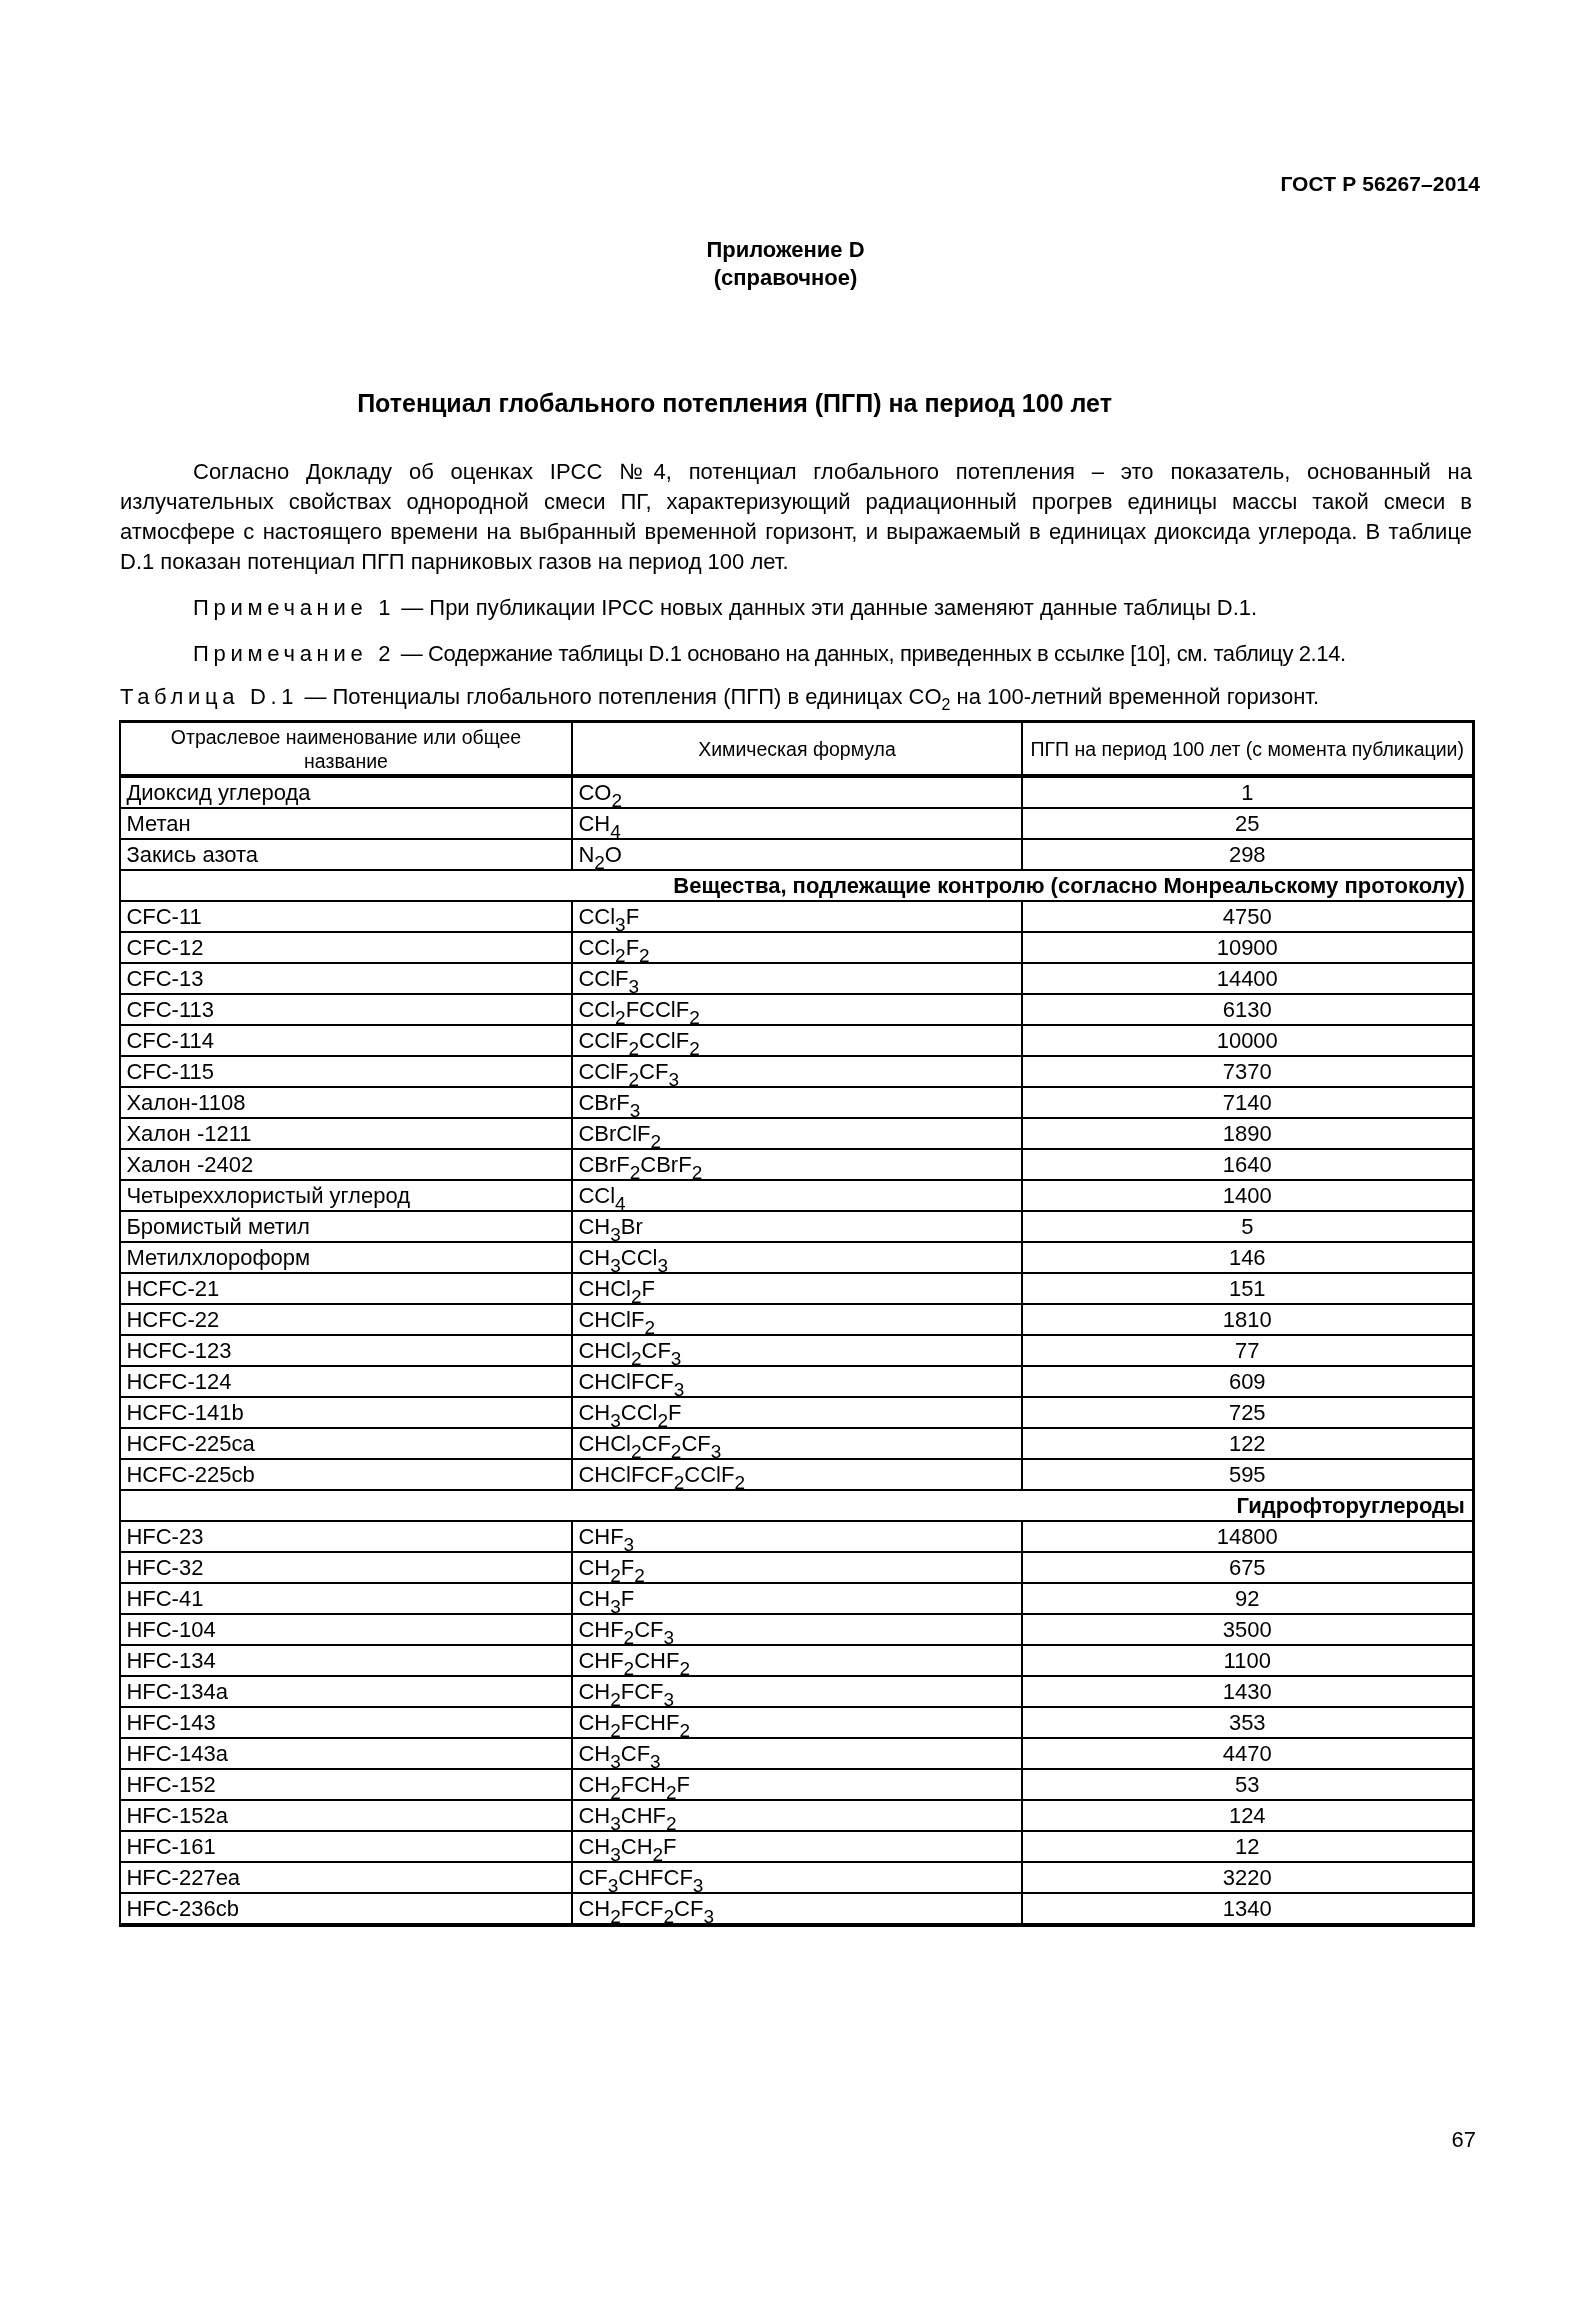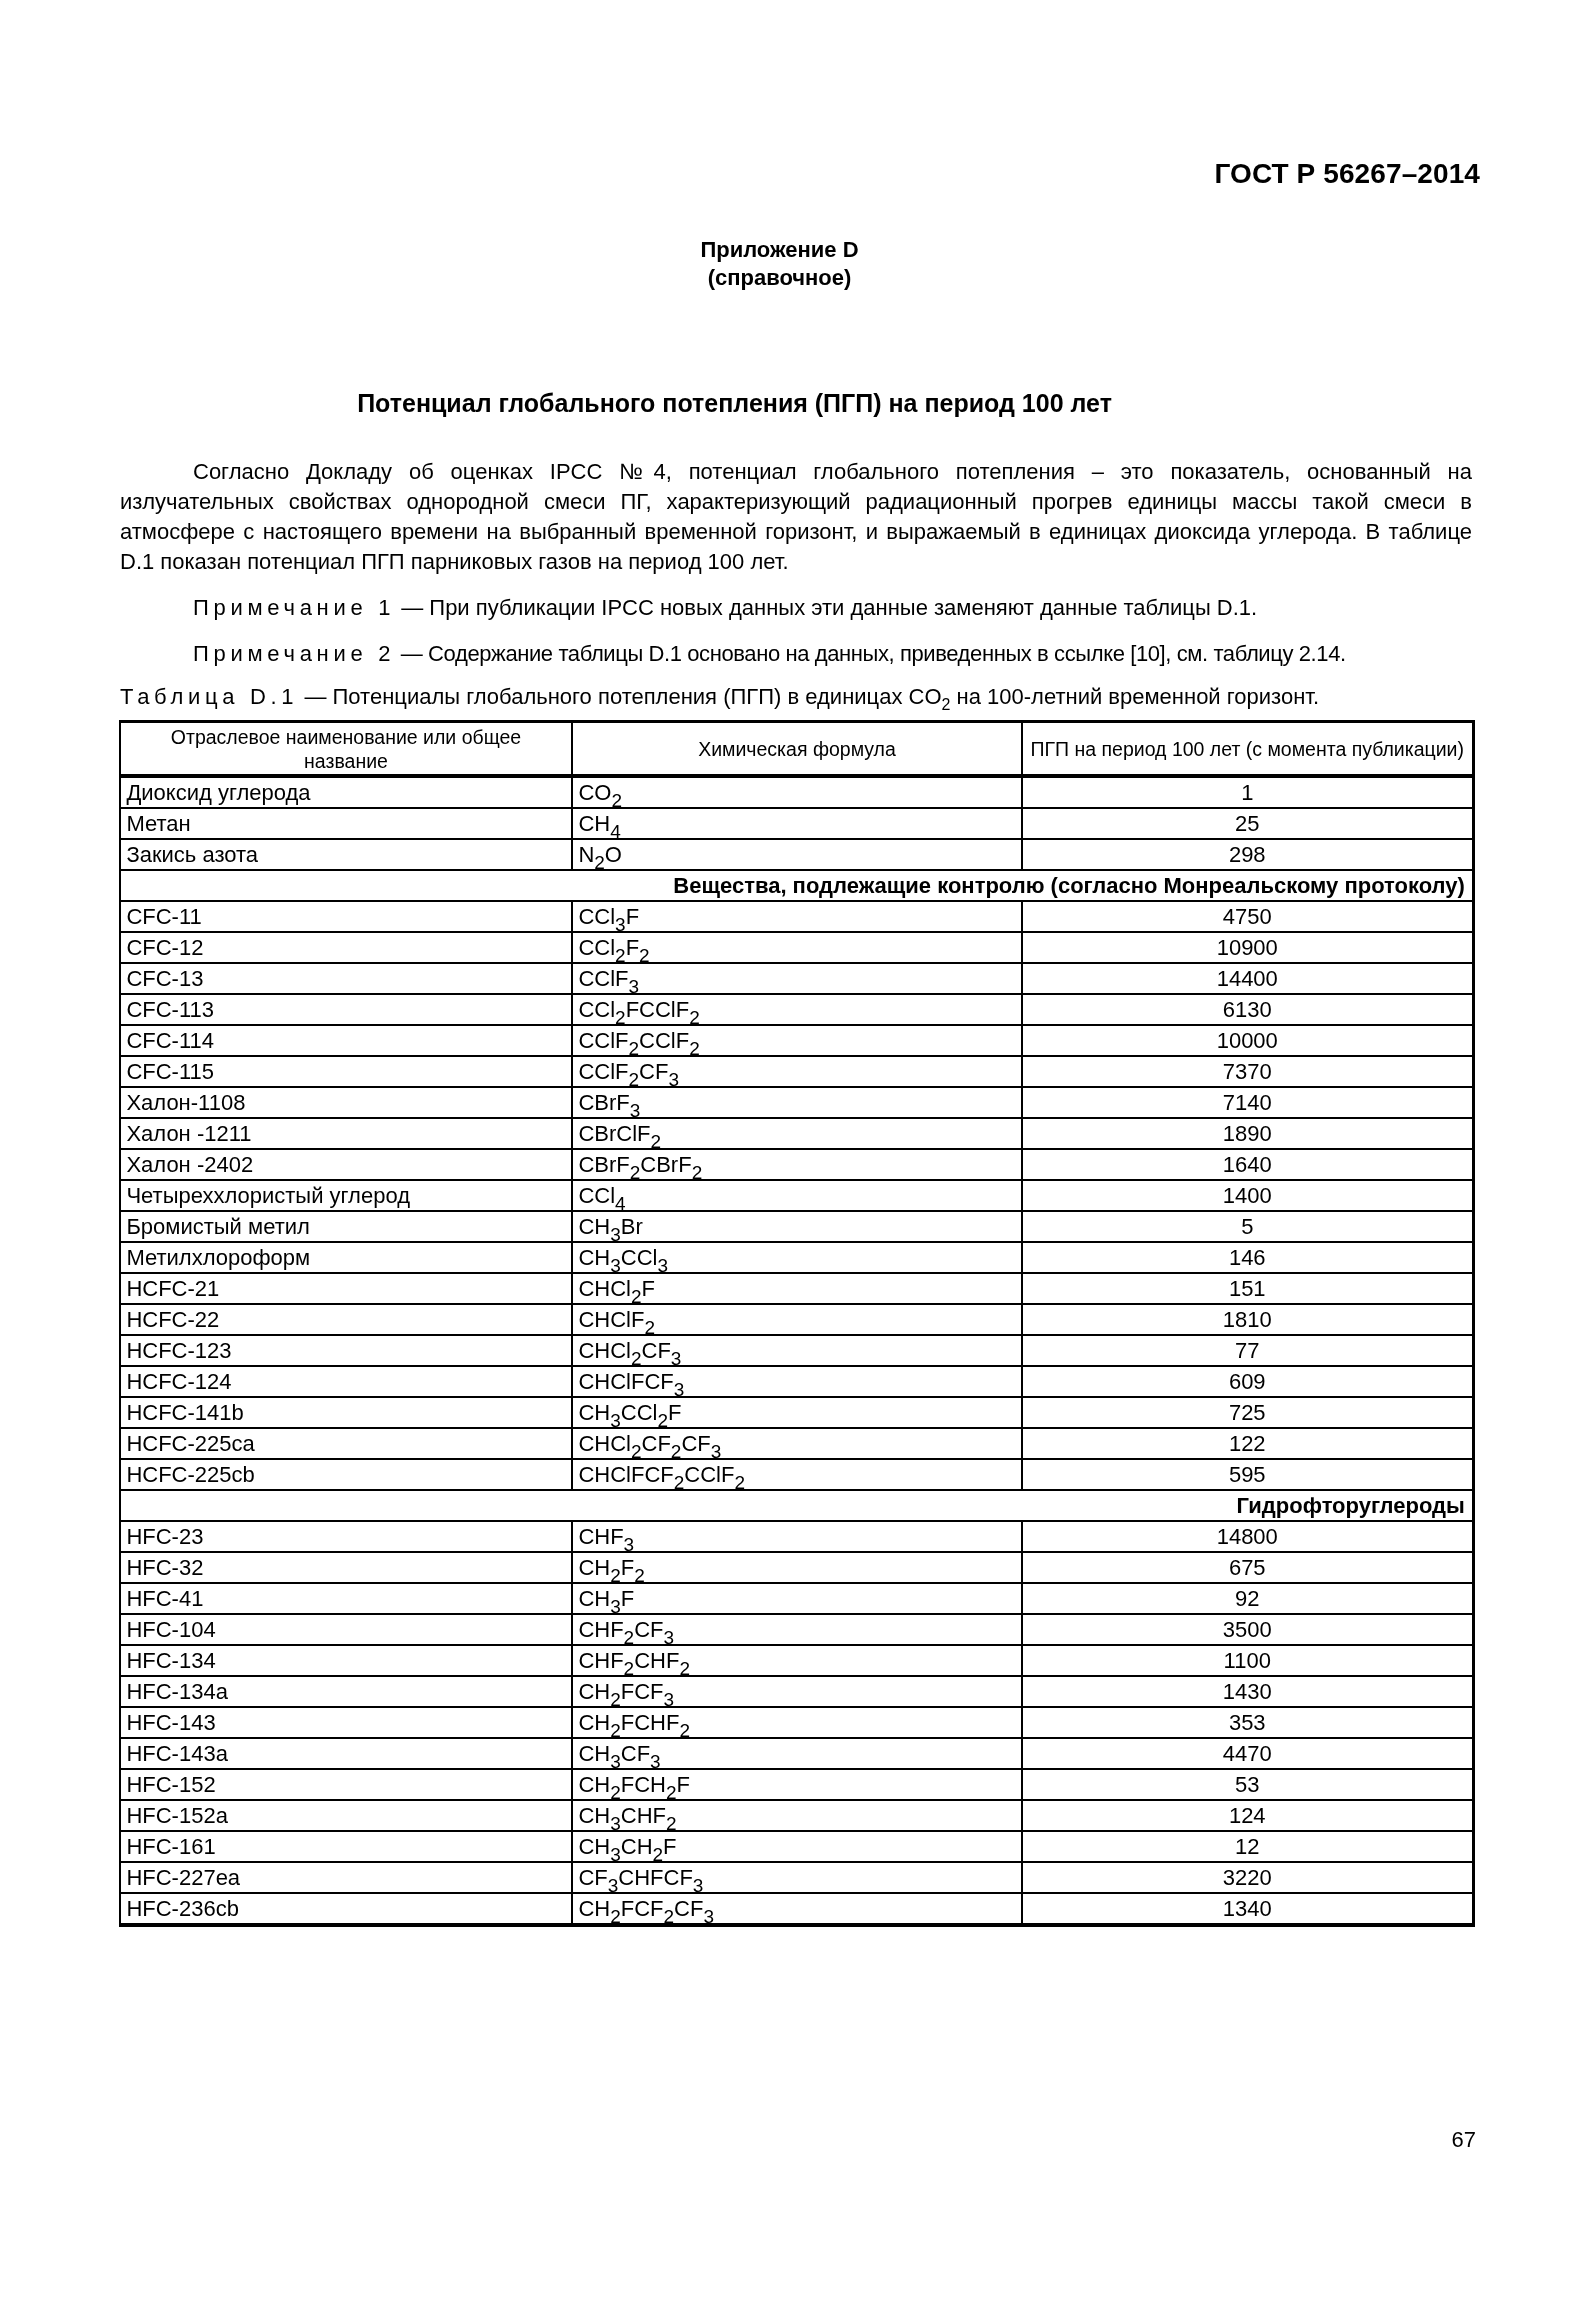--- a/index.html
+++ b/index.html
@@ -1,25 +1,25 @@
 <!DOCTYPE html>
 <html style="font-size:10.8px"><head>
 <meta charset="utf-8">
 <style>
   html, body { margin: 0; padding: 0; background: #ffffff; }
   body {
     width: 1591px; height: 2307px; position: relative; overflow: hidden;
     font-family: "Liberation Sans", "DejaVu Sans", sans-serif; color: #000;
   }
   .doc-code {
-    position: absolute; right: 111px; top: 158px;
-    font-size: 28px; font-weight: bold; letter-spacing: 0.1px; text-align: center;
+    position: absolute; right: 111px; top: 172px;
+    font-size: 21px; font-weight: bold; letter-spacing: 0.1px; text-align: center;
   }
   .appendix {
-    position: absolute; left: 10px; width: 1539px; top: 236px;
+    position: absolute; left: 16px; width: 1539px; top: 236px;
     text-align: center; font-size: 22px; font-weight: bold; line-height: 28px;
   }
   .main-title {
     position: absolute; left: 0; width: 1469px; top: 389px;
     text-align: center; font-size: 25px; font-weight: bold;
   }
   .para {
     position: absolute; left: 120px; width: 1352px;
     font-size: 22px; line-height: 30px; text-align: justify;
   }

